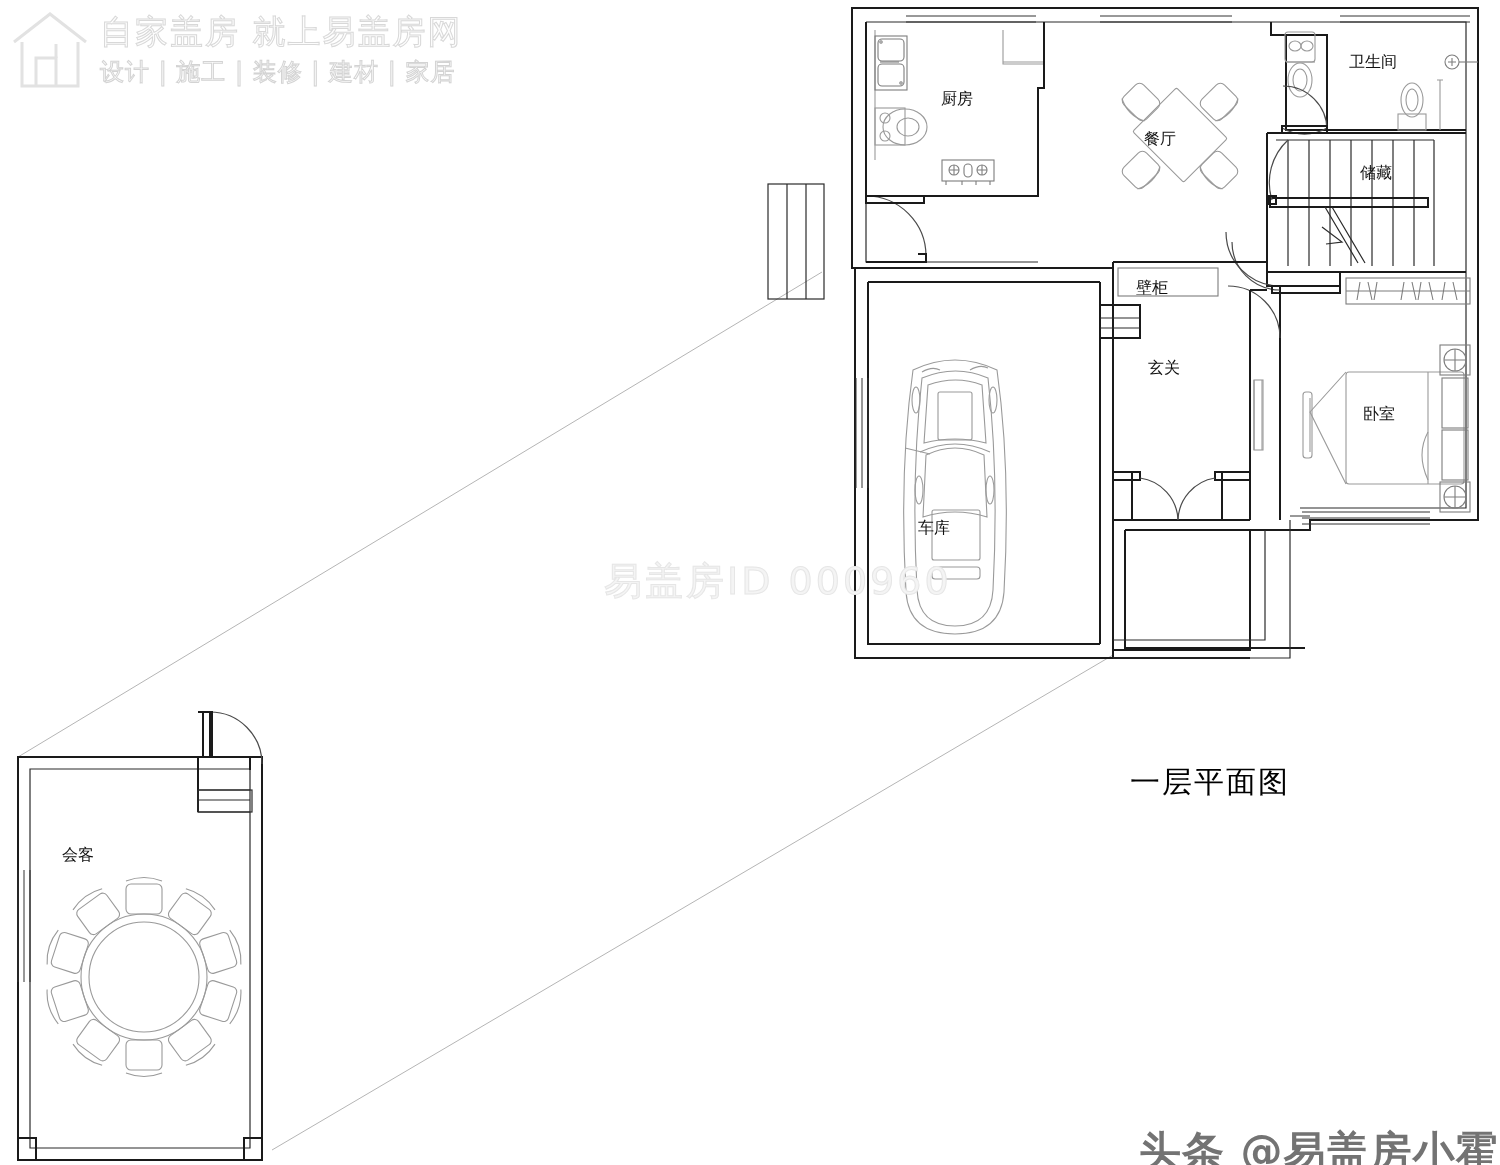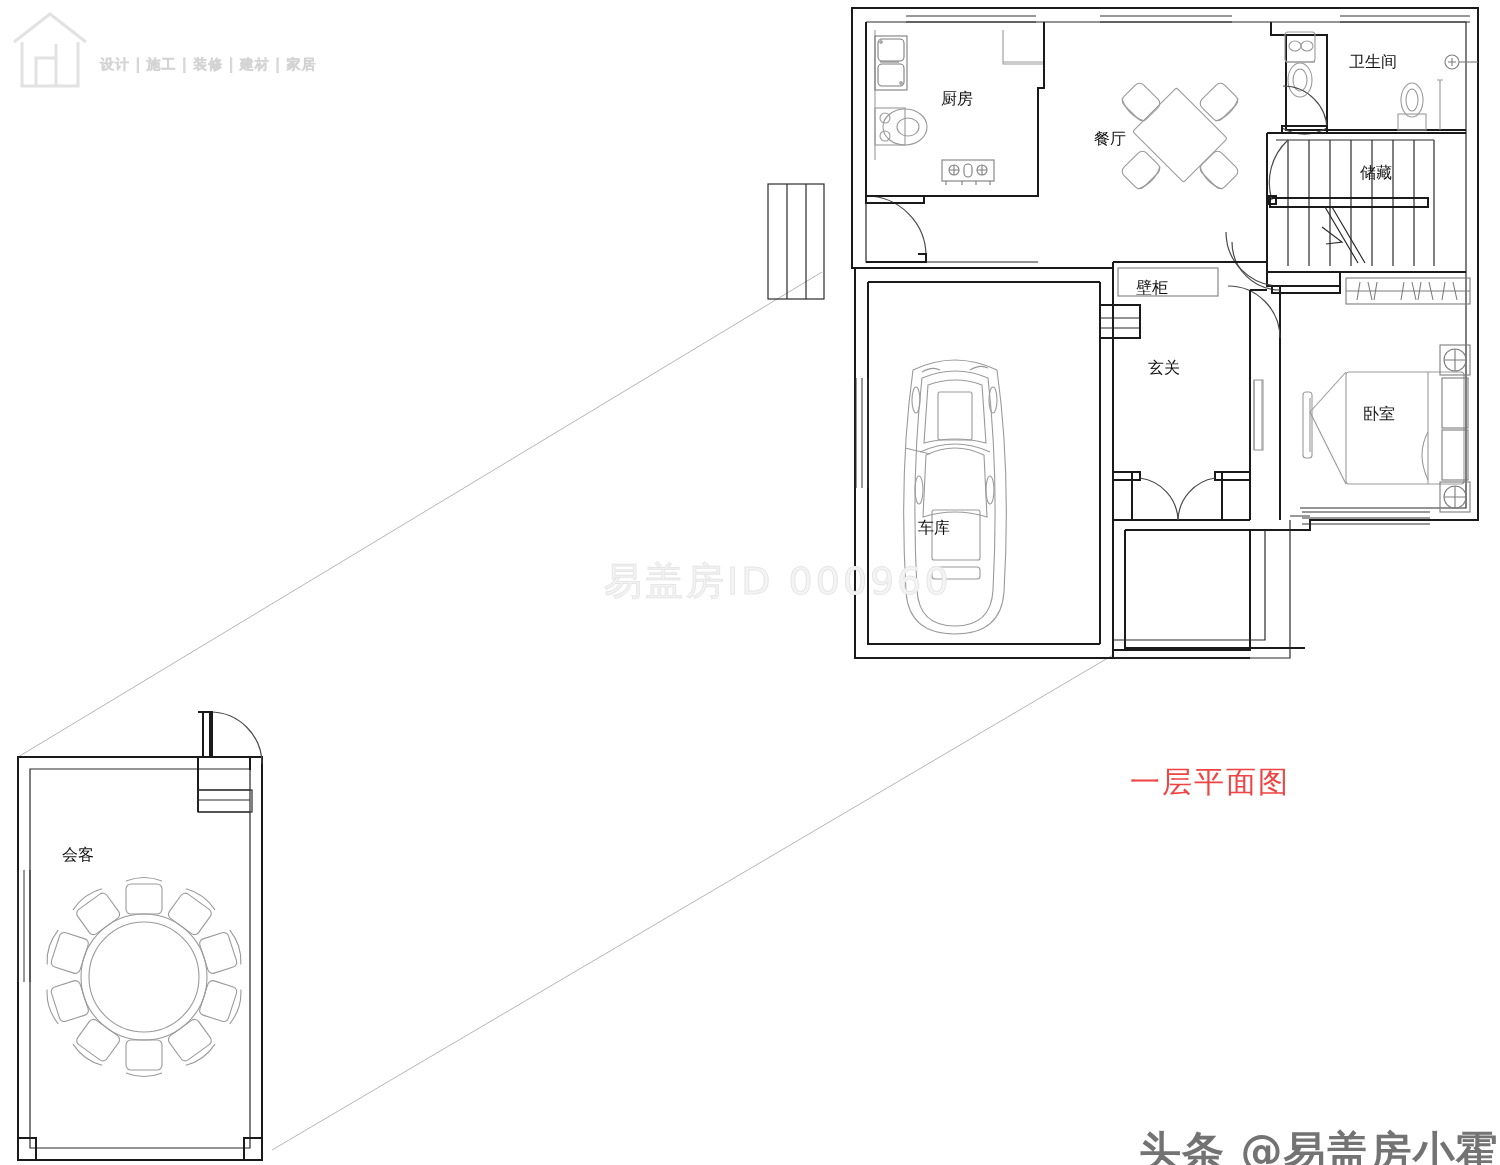--- a/index.html
+++ b/index.html
@@ -11,29 +11,29 @@
   .wall{fill:none;stroke:#1a1a1a;stroke-width:2;}
   .wall-thin{fill:none;stroke:#2b2b2b;stroke-width:1.2;}
   .furn{fill:none;stroke:#9a9a9a;stroke-width:1.1;}
   .furn-d{fill:none;stroke:#7d7d7d;stroke-width:1.1;}
   .door{fill:none;stroke:#4a4a4a;stroke-width:1.2;}
   .win{fill:none;stroke:#333;stroke-width:1;}
   .proj{fill:none;stroke:#b5b5b5;stroke-width:1;}
 
   .room-label{position:absolute;color:#111;font-size:16px;line-height:1;
      font-family:"DejaVu Sans","Liberation Sans",sans-serif;white-space:nowrap;}
-  .plan-title{position:absolute;color:#ef4444;font-size:30px;letter-spacing:2px;
+  .plan-title{position:absolute;color:#000000;font-size:30px;letter-spacing:2px;
      font-family:Liberation Sans, sans-serif;white-space:nowrap;}
 
   
   #logo{position:absolute;left:10px;top:8px;width:415px;height:86px;}
   #logo .lg-text{position:absolute;left:90px;top:2px;font-size:33px;letter-spacing:2px;
      color:#fdfdfd;-webkit-text-stroke:1px #d8d8d8;
      font-family:"DejaVu Sans","Liberation Sans",sans-serif;white-space:nowrap;}
-  #logo .lg-sub{position:absolute;left:90px;top:48px;font-size:14px;letter-spacing:1px;
+  #logo .lg-sub{position:absolute;left:90px;top:48px;font-size:24px;letter-spacing:1px;
      color:#fdfdfd;-webkit-text-stroke:1px #d3d3d3;
      font-family:"DejaVu Sans","Liberation Sans",sans-serif;white-space:nowrap;}
 
   
   #watermark{position:absolute;left:604px;top:556px;font-size:38px;letter-spacing:3px;
      color:#f4f4f4;-webkit-text-stroke:1px #e6e6e6;
      font-family:"DejaVu Sans","Liberation Sans",sans-serif;white-space:nowrap;}
 
   
   #signature{position:absolute;left:1139px;top:1124px;font-size:42px;font-weight:bold;
@@ -45,20 +45,21 @@
 
 <div id="stage">
 
   <div id="logo">
     <svg width="80" height="86" viewBox="0 0 80 86">
       <path d="M4 34 L40 6 L76 34" fill="none" stroke="#e2e2e2" stroke-width="3"></path>
       <path d="M12 34 L12 78 L68 78 L68 34" fill="none" stroke="#e2e2e2" stroke-width="3"></path>
       <path d="M26 78 L26 50 L46 50 L46 78" fill="none" stroke="#e2e2e2" stroke-width="3"></path>
       <path d="M46 50 L46 36" fill="none" stroke="#e2e2e2" stroke-width="3"></path>
     </svg>
+    <div class="lg-text">自家盖房 就上易盖房网</div>
     <div class="lg-sub">设计 | 施工 | 装修 | 建材 | 家居</div>
   </div>
 
   <svg class="layer">
 
     <g>
       <line class="proj" x1="822" y1="272" x2="18" y2="757"></line>
       <line class="proj" x1="1113" y1="655" x2="272" y2="1150"></line>
     </g>
 
@@ -378,21 +379,21 @@
         </g>
         <g transform="rotate(324 144 977) translate(0 -82)">
           <rect class="furn" x="126" y="966" width="36" height="30" rx="5"></rect>
           <path class="furn" d="M126 963 q18 -7 36 0"></path>
         </g>
       </g>
     </g>
   </svg>
 
   <div class="room-label" style="left:941px;top:91px">厨房</div>
-  <div class="room-label" style="left:1094px;top:131px">餐厅</div>
+  <div class="room-label" style="left:1144px;top:131px">餐厅</div>
   <div class="room-label" style="left:1349px;top:54px">卫生间</div>
   <div class="room-label" style="left:1360px;top:165px">储藏</div>
   <div class="room-label" style="left:1136px;top:280px">壁柜</div>
   <div class="room-label" style="left:1148px;top:360px">玄关</div>
   <div class="room-label" style="left:1363px;top:406px">卧室</div>
   <div class="room-label" style="left:918px;top:520px">车库</div>
   <div class="room-label" style="left:62px;top:847px">会客</div>
 
   <div class="plan-title" style="left:1130px;top:762px">一层平面图</div>
 

